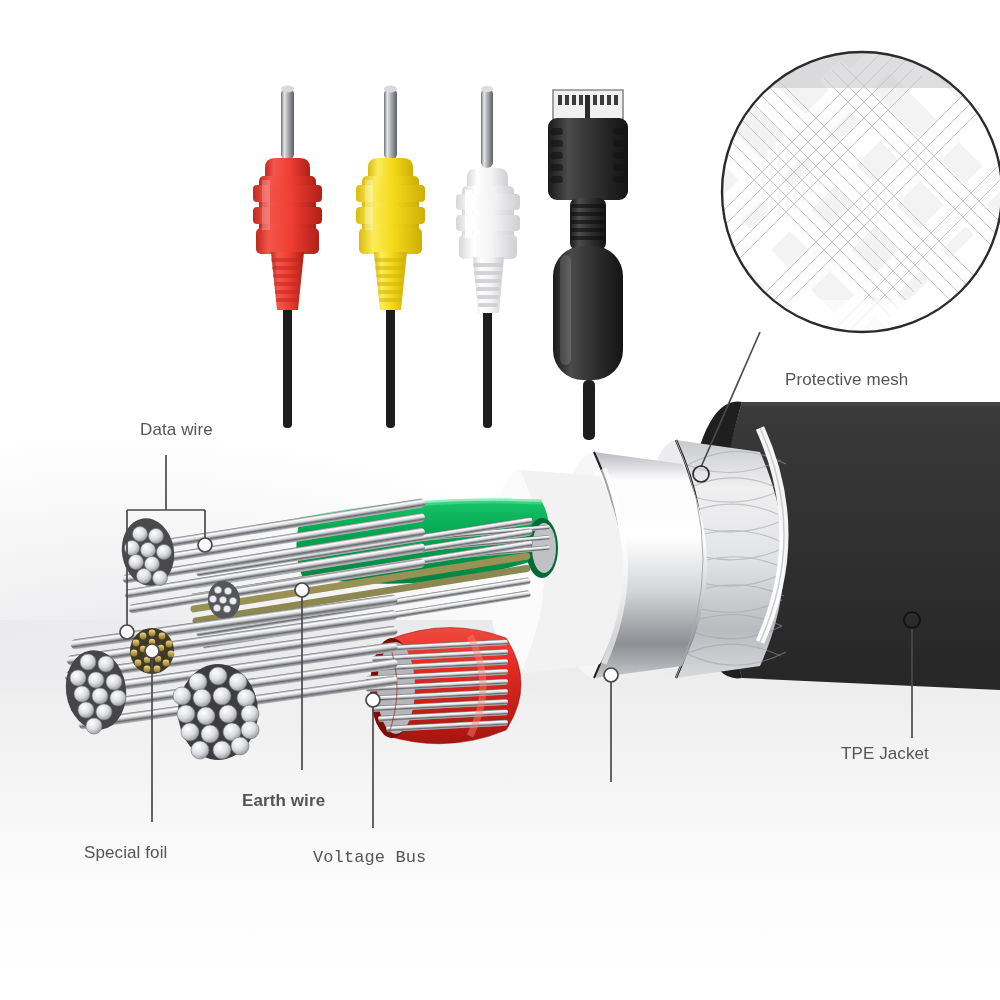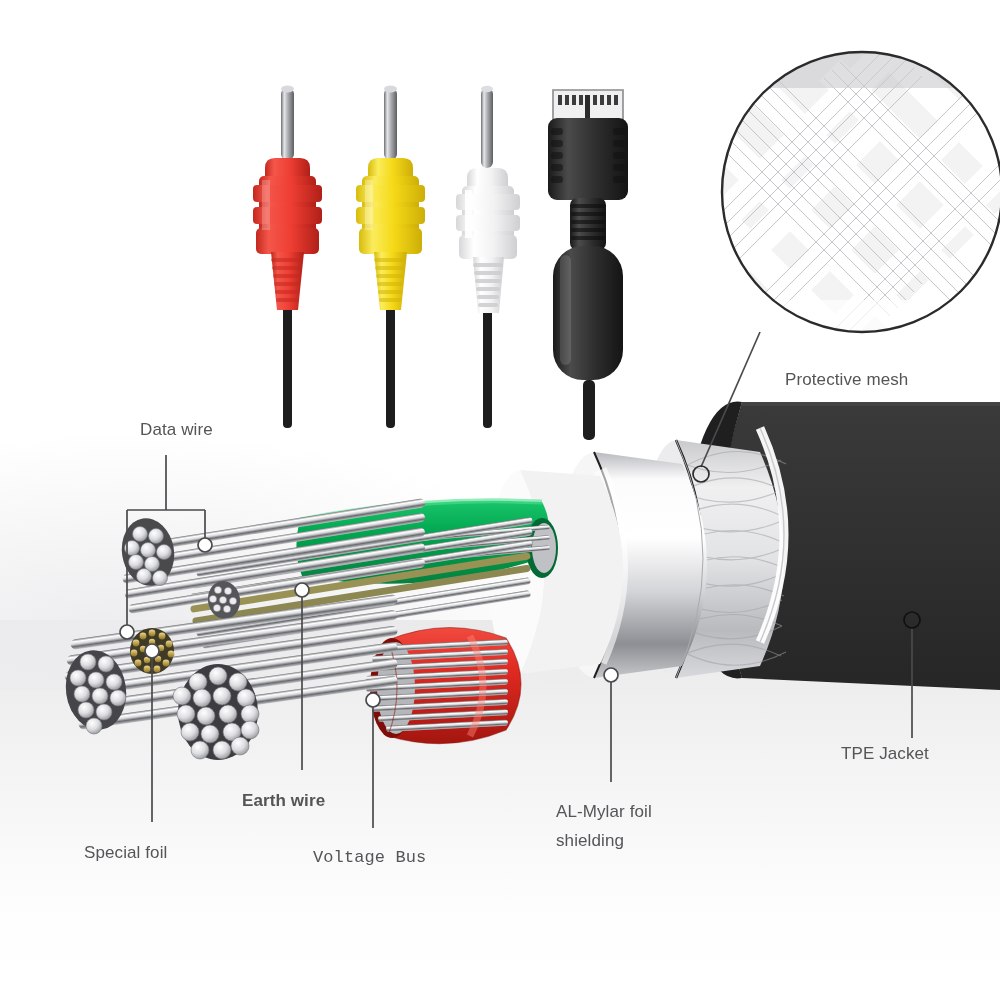--- a/index.html
+++ b/index.html
@@ -526,18 +526,16 @@
         <path d="M701,467 L760,332"></path>
         <circle cx="701" cy="474" r="8" fill="none" stroke="#2b2b2b"></circle>
       </g>
     </g>
   </svg>
 
   <div class="lbl" style="left:108px;top:415px;margin-left:32px;">Data wire</div>
   <div class="lbl" style="left:84px;top:838px;">Special foil</div>
   <div class="lbl" style="left:242px;top:786px;font-weight:bold;">Earth wire</div>
   <div class="lbl" style="left:313px;top:843px;font-family:Liberation Mono, monospace;">Voltage Bus</div>
-  <div class="lbl" style="left:556px;top:797px;">AL-Mylar foil
-shielding</div>
   <div class="lbl" style="left:841px;top:731px;margin-top:8px;">TPE Jacket</div>
   <div class="lbl" style="left:785px;top:365px;">Protective mesh</div>
 
 </div>
 
 </body></html>

